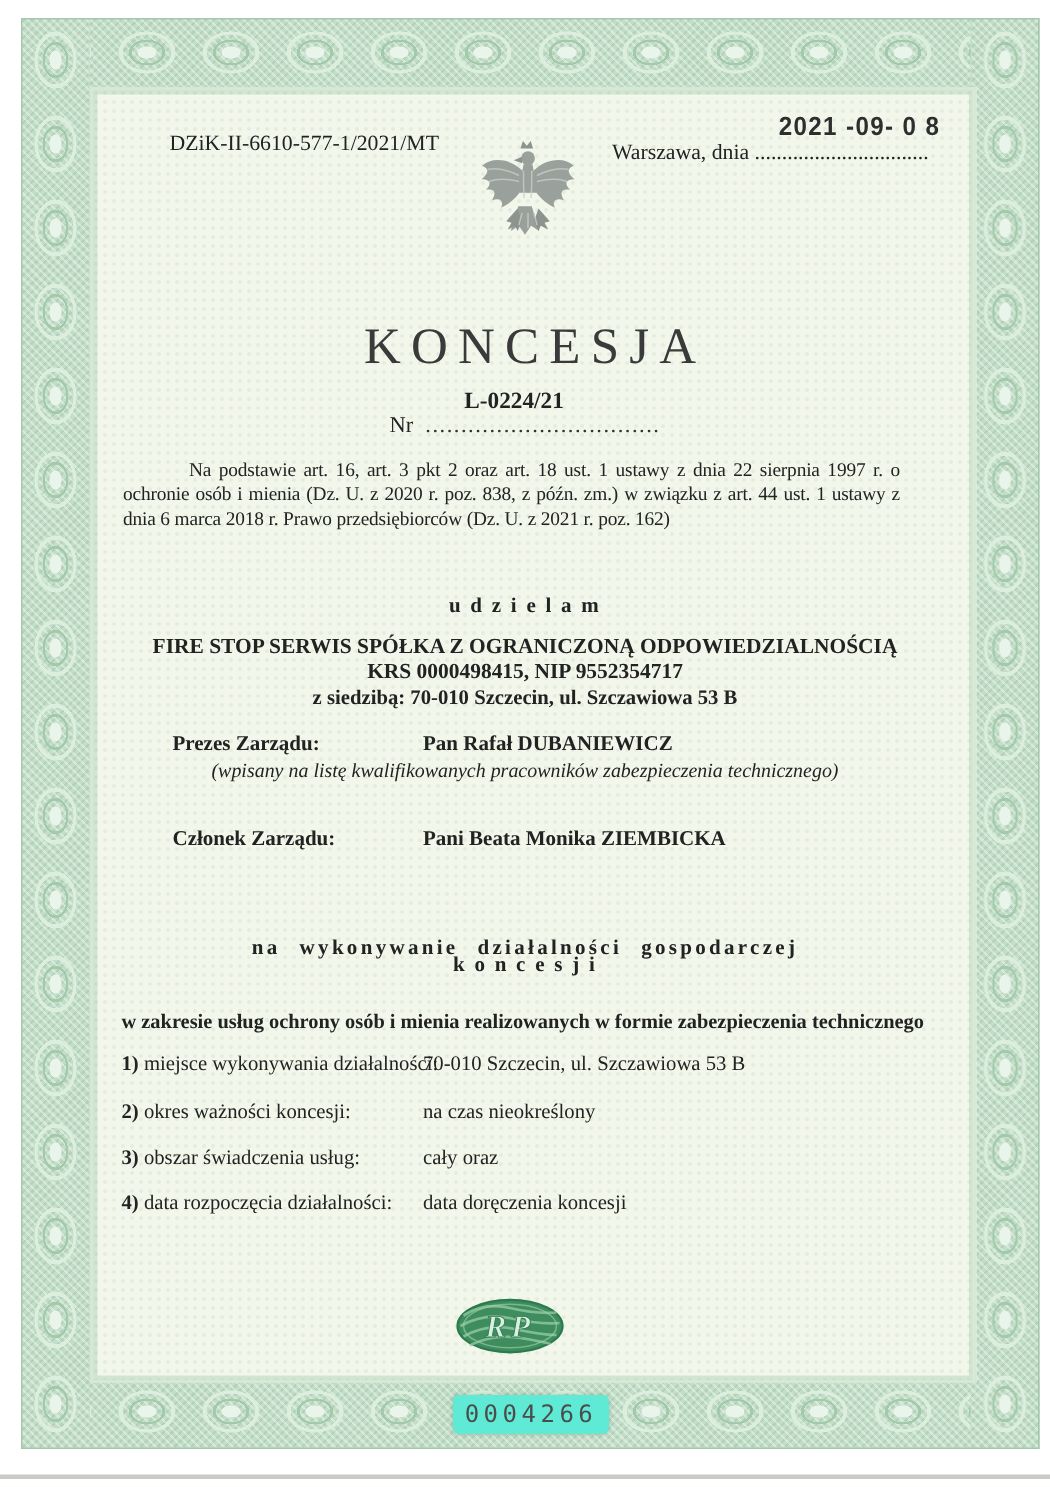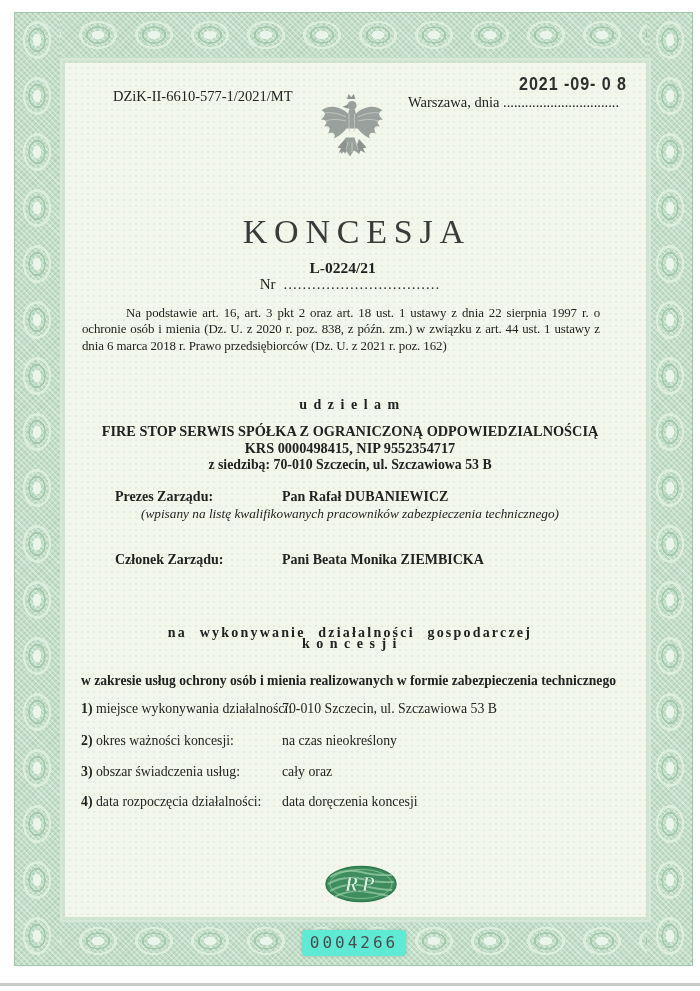--- a/index.html
+++ b/index.html
@@ -76,21 +76,21 @@
   #officer1-note{top:506px;font-size:13.3px;font-style:italic;}
 
   #concession-word{top:636px;font-size:14px;font-weight:bold;letter-spacing:1.5px;}
   #concession-line2{top:625px;font-size:14px;font-weight:bold;letter-spacing:2.2px;word-spacing:7px;}
   #scope{left:81px;top:673px;width:560px;font-size:13.6px;font-weight:bold;}
 
   .item-row{position:absolute;left:81px;width:560px;font-size:13.8px;white-space:nowrap;}
   .item-value{position:absolute;left:201px;top:0;white-space:nowrap;}
   #item1{top:701px;} #item2{top:733px;} #item3{top:764px;} #item4{top:794px;}
 
-  #rp-emblem{left:322px;top:863px;}
+  #rp-emblem{left:301px;top:863px;}
 
   #serial-box{left:302px;top:930px;width:104px;height:26px;background:#5eead4;
       border-radius:4px;box-shadow:0 0 3px rgba(60,90,65,.35);
       text-align:center;line-height:26px;
       font-family:"DejaVu Sans Mono",monospace;font-size:16px;
       letter-spacing:3px;color:#4c4c4c;}
 
   #scan-line{left:0;top:983px;width:700px;height:3px;background:#b5b9b5;opacity:.75;}
 </style>
 </head>

